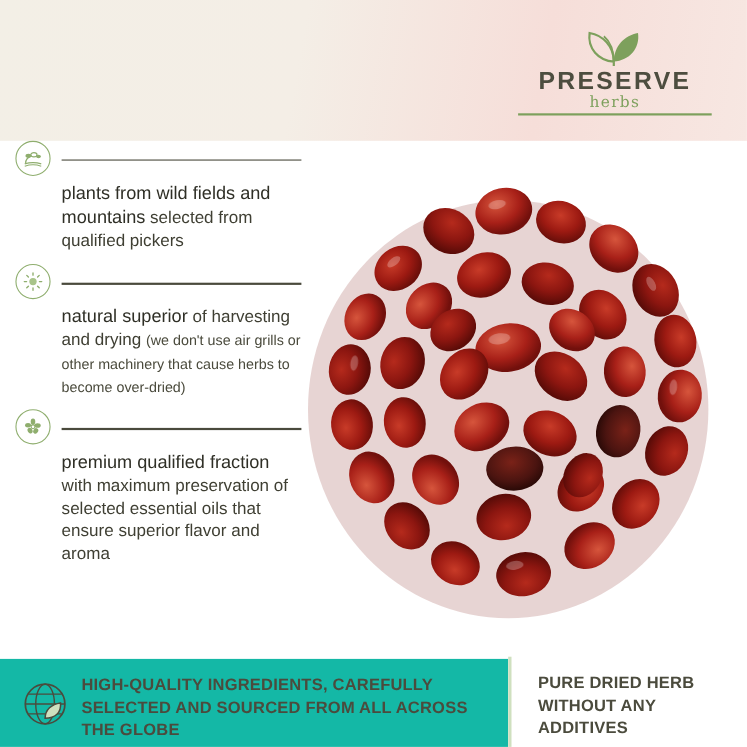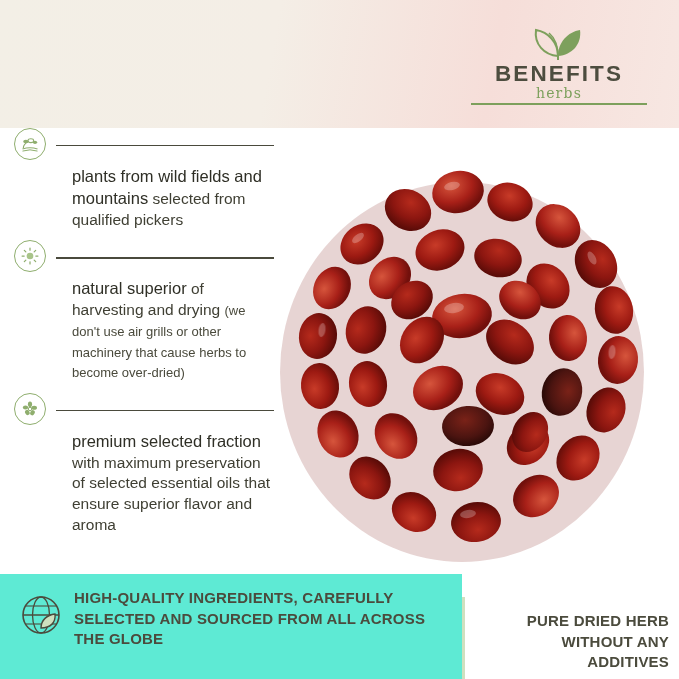--- a/index.html
+++ b/index.html
@@ -77,21 +77,21 @@
 
   
   .features {
     position: absolute;
     left: 0;
     top: 128px;
     width: 290px;
   }
   .feature {
     position: relative;
-    padding-left: 16px;
+    padding-left: 0;
     margin-bottom: 10px;
   }
   .feature-badge {
     position: absolute;
     left: 14px;
     top: 0;
     width: 32px;
     height: 32px;
     border: 1.6px solid #8fae6e;
     border-radius: 50%;
@@ -133,22 +133,22 @@
     width: 404px;
     height: 440px;
   }
 
   
   .banner-left {
     position: absolute;
     left: 0;
     bottom: 0;
     width: 462px;
-    height: 105px;
-    background: #5eead4;
+    height: 80px;
+    background: #14b8a6;
   }
   .banner-left-text {
     position: absolute;
     left: 74px;
     top: 14px;
     width: 376px;
     font-size: 15px;
     font-weight: bold;
     line-height: 1.38;
     color: #4b4b3d;
@@ -176,38 +176,37 @@
     position: absolute;
     left: 24px;
     top: 14px;
     width: 180px;
     font-size: 15px;
     font-weight: bold;
     line-height: 1.38;
     color: #4b4b3d;
     text-transform: uppercase;
     letter-spacing: 0.2px;
-    text-align: right;
   }
 </style>
 </head>
 <body>
 
 <div id="page">
 
   <div class="header">
 
     <div class="brand">
       <svg class="brand-mark" viewBox="0 0 74 44">
         <path d="M36 40 C36 26, 26 16, 14 14 C12 28, 22 39, 36 40 Z" fill="none" stroke="#7da05c" stroke-width="2"></path>
         <path d="M36 40 C36 26, 46 16, 58 14 C60 28, 50 39, 36 40 Z" fill="#7da05c"></path>
         <path d="M36 41 C36 31, 33 22, 27 17" fill="none" stroke="#7da05c" stroke-width="1.6"></path>
         <path d="M36 41 L36 44" stroke="#7da05c" stroke-width="2"></path>
       </svg>
-      <div class="brand-name">BENEFITS</div>
+      <div class="brand-name">PRESERVE</div>
       <div class="brand-sub">herbs</div>
       <div class="brand-rule"></div>
     </div>
   </div>
 
   <div class="features">
 
     <div class="feature">
       <div class="feature-badge">
         <svg viewBox="0 0 24 24" width="20" height="20">
@@ -256,21 +255,21 @@
             <ellipse cx="17" cy="10.5" rx="3.4" ry="2.5"></ellipse>
             <ellipse cx="15" cy="16.5" rx="2.6" ry="3.2" transform="rotate(30 15 16.5)"></ellipse>
             <ellipse cx="8.8" cy="16.2" rx="2.6" ry="3.2" transform="rotate(-30 8.8 16.2)"></ellipse>
             <ellipse cx="6.6" cy="10.3" rx="3.2" ry="2.4"></ellipse>
           </g>
           <circle cx="12" cy="12" r="2.1" fill="#ffffff" stroke="#8fae6e" stroke-width="1.2"></circle>
         </svg>
       </div>
       <div class="feature-rule"></div>
       <div class="feature-text">
-        <span class="lead">premium selected fraction</span><span> with maximum preservation of selected essential oils that ensure superior flavor and aroma</span>
+        <span class="lead">premium qualified fraction</span><span> with maximum preservation of selected essential oils that ensure superior flavor and aroma</span>
       </div>
     </div>
 
   </div>
 
   <div class="photo">
     <svg width="404" height="440" viewBox="0 0 404 440">
       <defs>
         <radialGradient id="bg1" cx="45%" cy="35%" r="62%">
           <stop offset="0%" stop-color="#c83b28"></stop>

